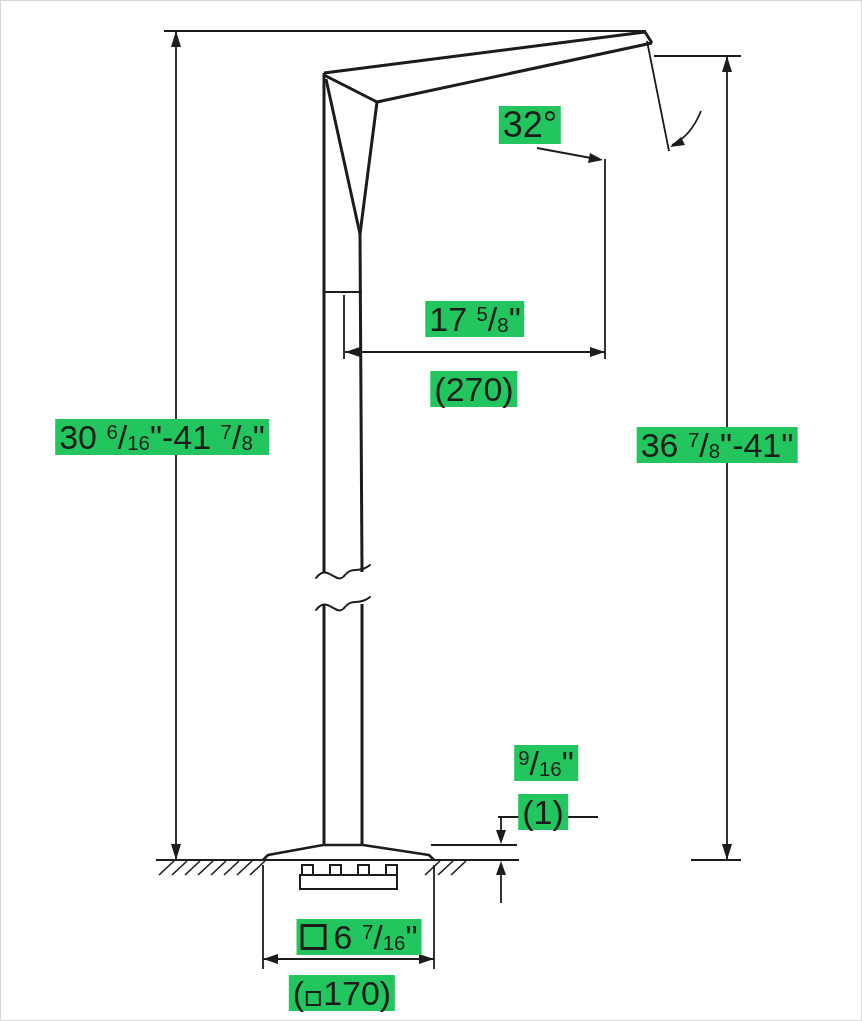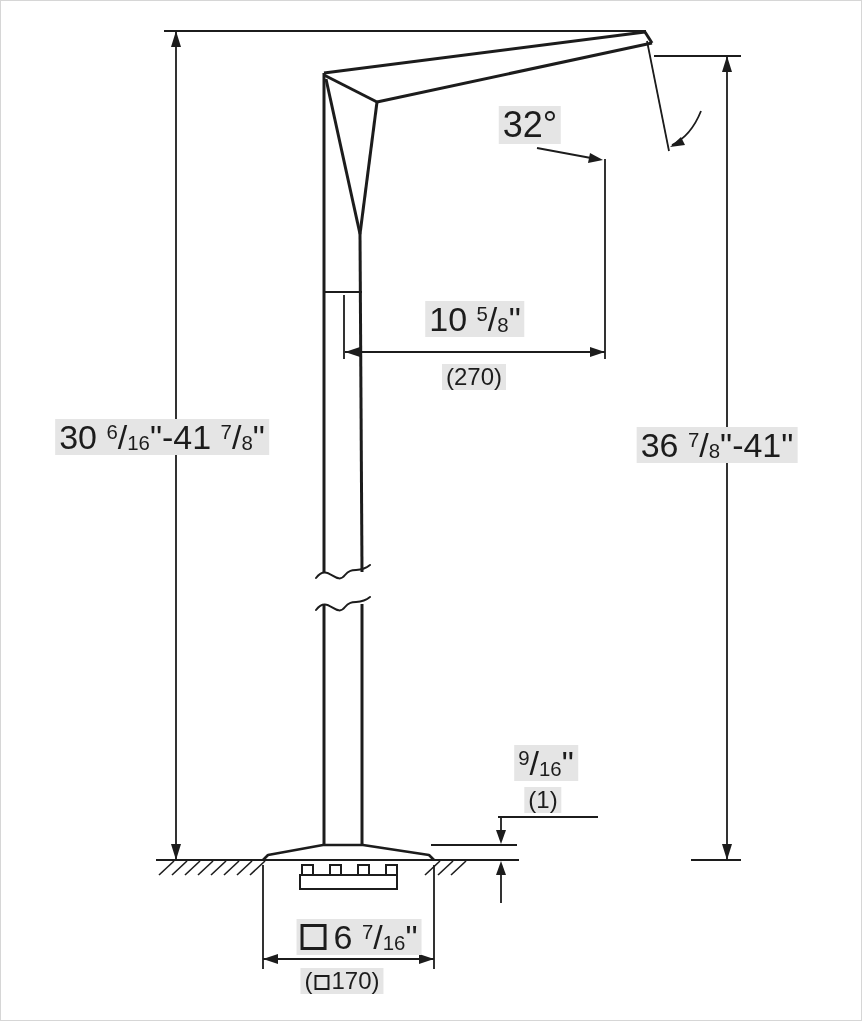--- a/index.html
+++ b/index.html
@@ -12,27 +12,27 @@
     font-family:"Liberation Sans", sans-serif;
     color:#1c1c1c;
     overflow:hidden;
   }
   .stage svg { position:absolute; left:0; top:0; }
   .dim {
     position:absolute;
     transform:translate(-50%,-50%);
     white-space:nowrap;
     line-height:1;
-    background:#e5e5e5;
+    background:#22c55e;
     padding:1px 4px;
     color:#1c1c1c;
   }
   .big    { font-size:34px; }
   .angle  { font-size:36px; }
-  .metric { font-size:24px; }
+  .metric { font-size:34px;margin-top:12px; }
   .sup { font-size:0.60em; vertical-align:0.50em; }
   .sub { font-size:0.60em; vertical-align:-0.04em; }
   .sq {
     display:inline-block; width:20px; height:20px;
     border:3px solid #1c1c1c; margin-right:7px; vertical-align:-1px;
   }
   .sq-small {
     display:inline-block; width:11px; height:11px;
     border:2px solid #1c1c1c; margin:0 2px; vertical-align:-1px;
   }
@@ -140,21 +140,21 @@
       <polygon points="433,958 418,953 418,963" fill="#1c1c1c" stroke="none"></polygon>
     </g>
 
   </svg>
 
   <div class="dim angle" style="left:529px; top:124px;">
     <span>32°</span>
   </div>
 
   <div class="dim big" style="left:474px; top:318px;">
-    <span>10 </span><span class="sup">5</span><span>/</span><span class="sub">8</span><span>"</span>
+    <span>17 </span><span class="sup">5</span><span>/</span><span class="sub">8</span><span>"</span>
   </div>
   <div class="dim metric" style="left:473px; top:376px;">
     <span>(270)</span>
   </div>
 
   <div class="dim big" style="left:161px; top:436px;">
     <span>30 </span><span class="sup">6</span><span>/</span><span class="sub">16</span><span>"-41 </span><span class="sup">7</span><span>/</span><span class="sub">8</span><span>"</span>
   </div>
 
   <div class="dim big" style="left:716px; top:444px;">

